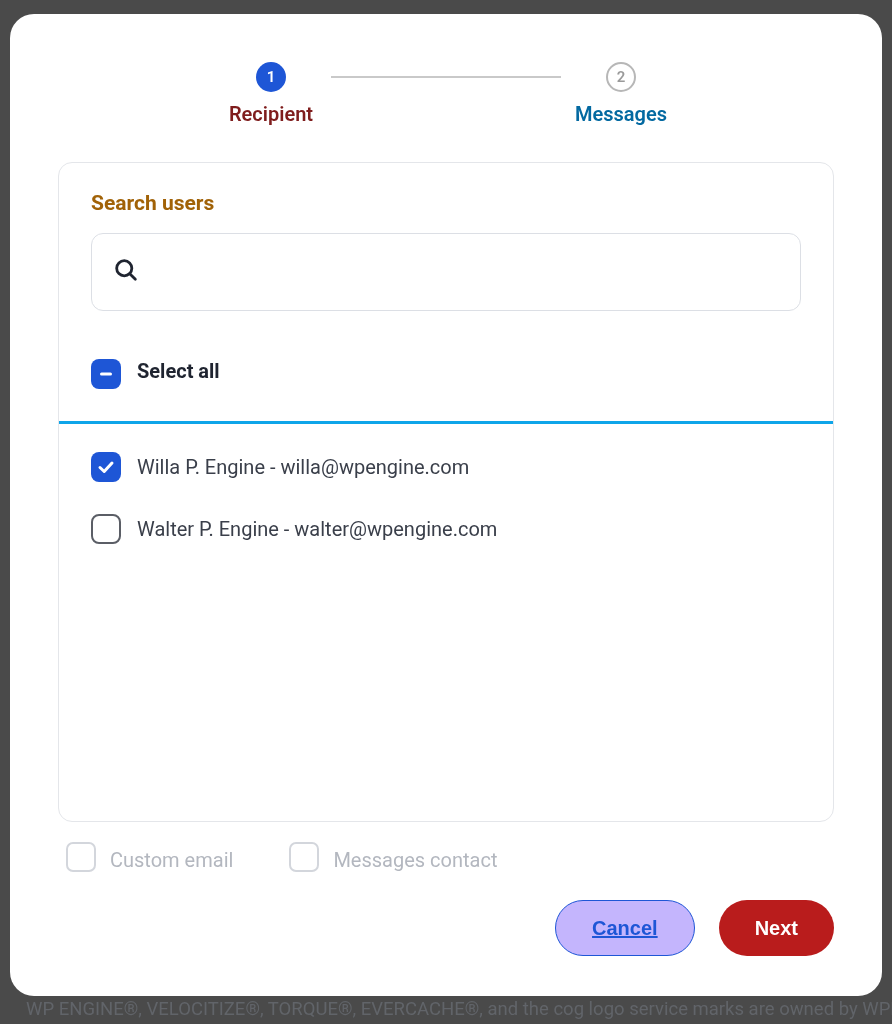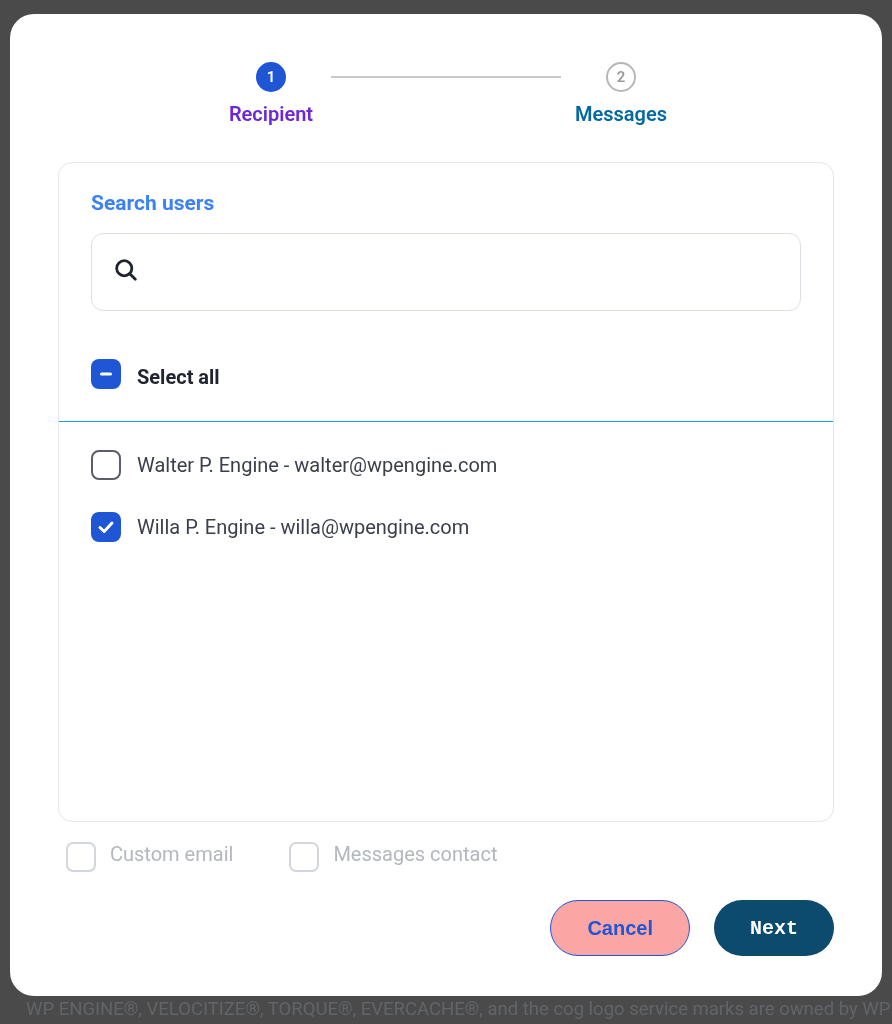--- a/index.html
+++ b/index.html
@@ -59,21 +59,21 @@
   .step-circle.inactive {
     background: #fff;
     border: 2px solid #b7b7b7;
     color: #9a9a9a;
   }
   .step-label {
     font-size: 20px;
     font-weight: 600;
   }
   .step-label.active {
-    color: #6d28d9;
+    color: #7f1d1d;
   }
   .step-label.inactive {
     color: #0369a1;
   }
   .step-line {
     height: 2px;
     background: #c9c9c9;
     width: 230px;
     margin-top: 14px;
   }
@@ -88,21 +88,21 @@
     overflow: hidden;
   }
 
   .section {
     padding: 28px 32px 24px 32px;
   }
 
   .section-title {
     font-size: 21px;
     font-weight: 700;
-    color: #3b82f6;
+    color: #a16207;
     margin-bottom: 18px;
   }
 
   .search-box {
     display: flex;
     align-items: center;
     border: 1px solid #dcdfe5;
     border-radius: 12px;
     height: 78px;
     padding: 0 20px;
@@ -112,23 +112,23 @@
     outline: none;
     font-size: 20px;
     width: 100%;
     background: transparent;
     margin-left: 14px;
   }
 
   .select-all-row {
     padding: 24px 32px 32px 32px;
     display: flex;
-    align-items: flex-end;
+    align-items: flex-start;
     gap: 16px;
-    border-bottom: 1px solid #0ea5e9;
+    border-bottom: 3px solid #0ea5e9;
   }
   .select-all-label {
     font-size: 20px;
     font-weight: 700;
     color: #1f2430;
   }
 
   .checkbox {
     width: 30px;
     height: 30px;
@@ -172,21 +172,21 @@
   }
 
   
   .bottom-options {
     display: flex;
     gap: 56px;
     padding: 20px 8px 6px 8px;
   }
   .option {
     display: flex;
-    align-items: flex-start;
+    align-items: flex-end;
     gap: 14px;
   }
   .option-label {
     font-size: 20px;
     color: #b3b7bf;
   }
 
   
   .footer {
     display: flex;
@@ -197,28 +197,28 @@
   .btn {
     height: 56px;
     border-radius: 30px;
     font-size: 20px;
     font-weight: 600;
     padding: 0 36px;
     cursor: pointer;
     border: none;
   }
   .btn-secondary {
-    background: #fca5a5;
+    background: #c4b5fd;
     color: #1e56d6;
     border: 1.5px solid #1e56d6;
+    text-decoration: underline;
   }
   .btn-primary {
-    background: #0c4a6e;
+    background: #b91c1c;
     color: #fff;
-    font-family: Liberation Mono, monospace;
   }
 
   .bg-text {
     position: absolute;
     left: 26px;
     bottom: 4px;
     right: 0;
     color: #616469;
     font-size: 18.5px;
     white-space: nowrap;
@@ -261,31 +261,31 @@
       <div class="checkbox indeterminate">
         <svg width="18" height="18" viewBox="0 0 18 18">
           <rect x="3" y="7.5" width="12" height="3" rx="1.5" fill="#fff"></rect>
         </svg>
       </div>
       <span class="select-all-label">Select all</span>
     </div>
 
     <div class="user-list">
       <div class="user-row">
-        <div class="checkbox unchecked"></div>
-        <span class="user-label">Walter P. Engine - walter@wpengine.com</span>
-      </div>
-      <div class="user-row">
         <div class="checkbox checked">
           <svg width="20" height="20" viewBox="0 0 20 20" fill="none" stroke="#fff" stroke-width="3" stroke-linecap="round" stroke-linejoin="round">
             <polyline points="4,10.5 8.2,14.5 16,6"></polyline>
           </svg>
         </div>
         <span class="user-label">Willa P. Engine - willa@wpengine.com</span>
       </div>
+      <div class="user-row">
+        <div class="checkbox unchecked"></div>
+        <span class="user-label">Walter P. Engine - walter@wpengine.com</span>
+      </div>
     </div>
   </div>
 
   <div class="bottom-options">
     <div class="option">
       <div class="checkbox disabled"></div>
       <span class="option-label">Custom email</span>
     </div>
     <div class="option">
       <div class="checkbox disabled"></div>

